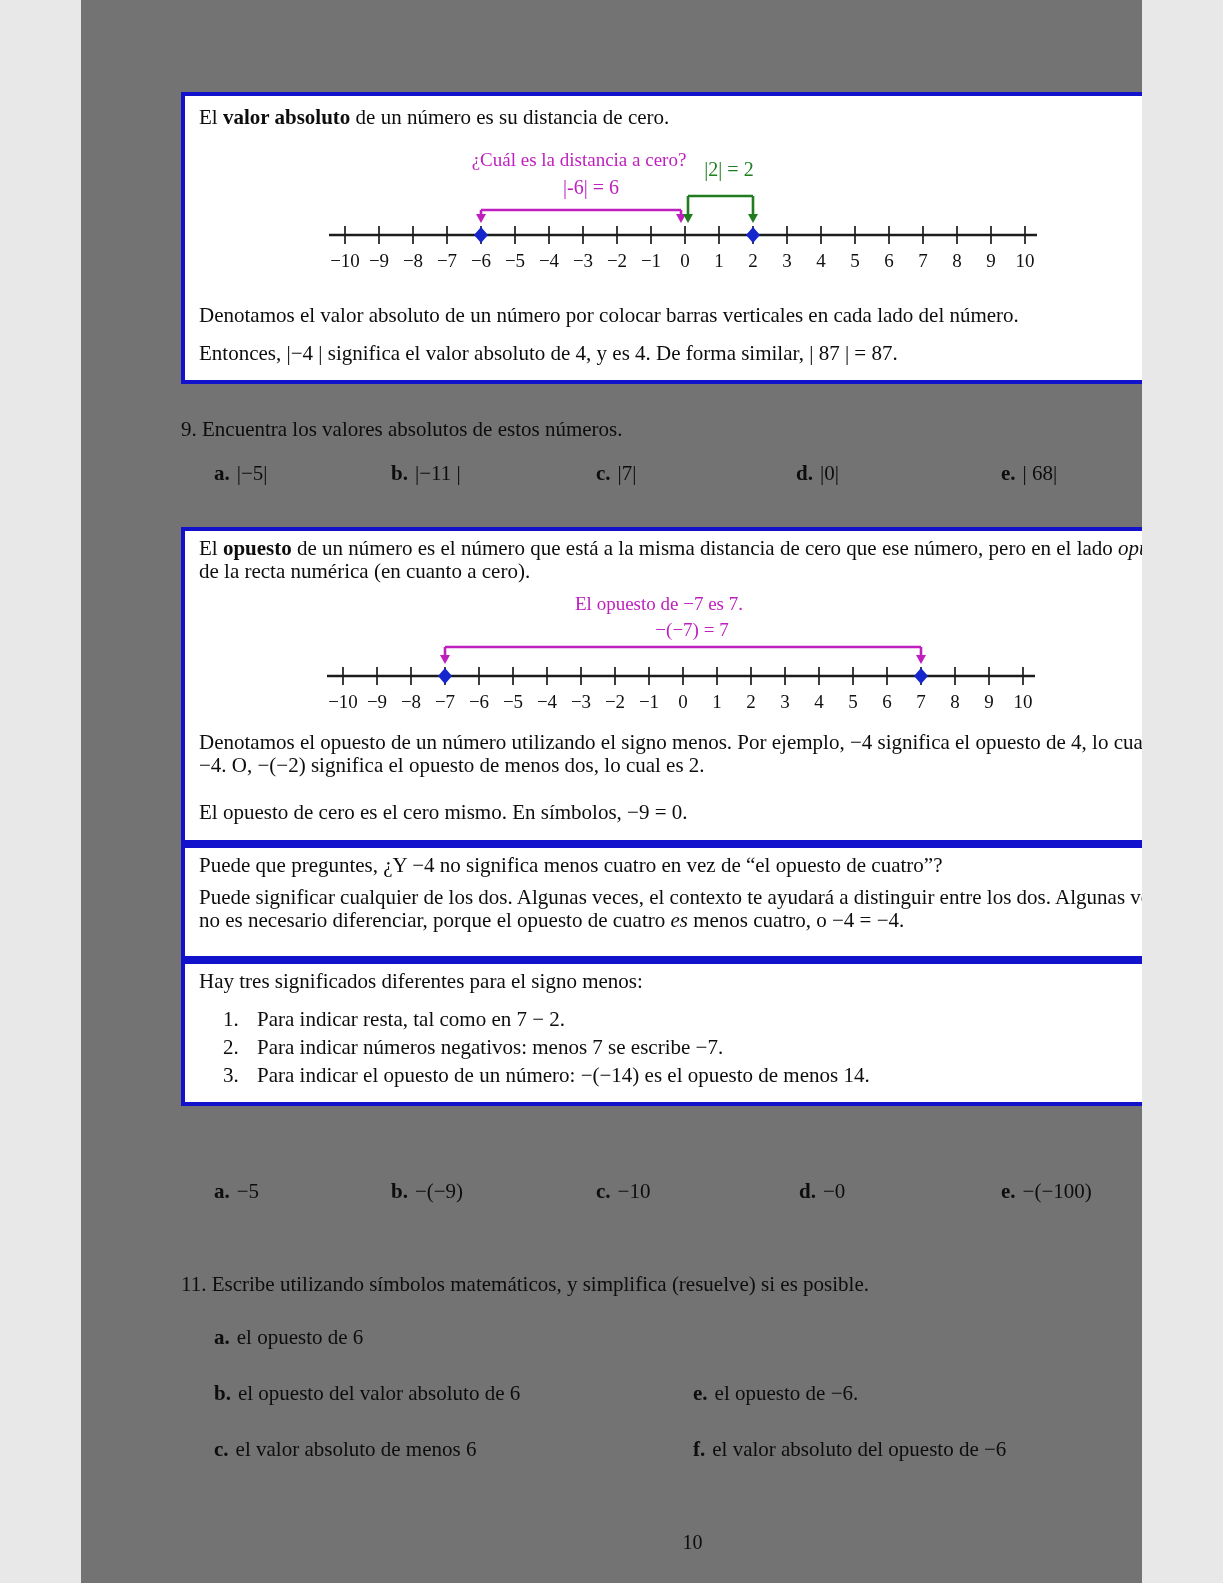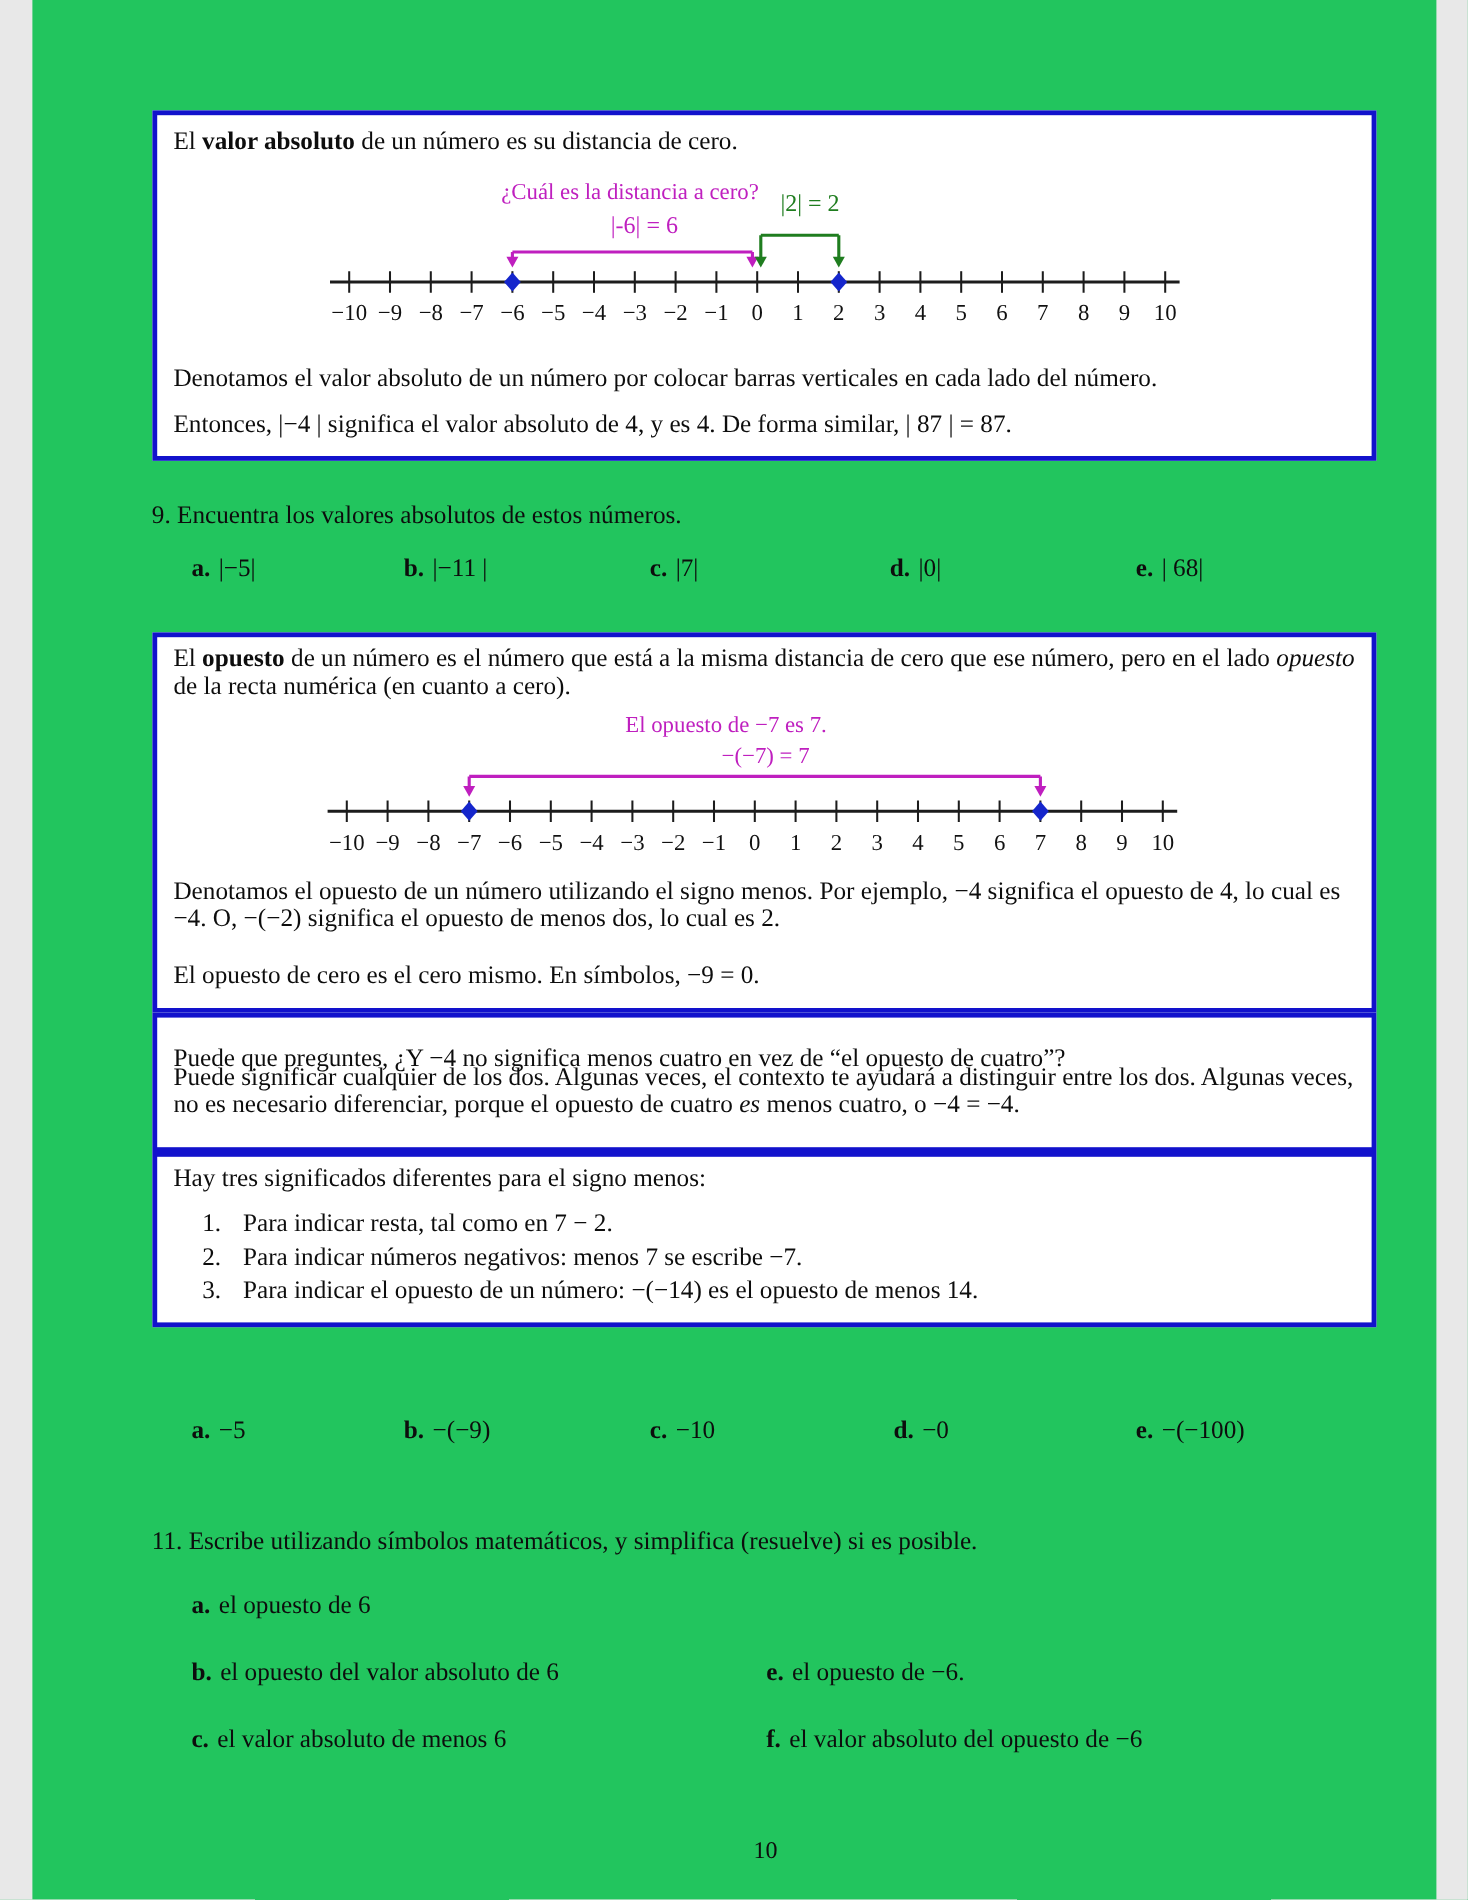--- a/index.html
+++ b/index.html
@@ -1,20 +1,20 @@
 <!DOCTYPE html>
 <html><head>
 <meta charset="utf-8">
 <style>
   html,body{margin:0;padding:0;background:#e8e8e8;}
   .page{
     position:relative;
-    width:1170px;height:1583px;
+    width:1061px;height:1583px;
     margin:0 auto;
-    background:#22c55e;
+    background:#737373;
     font-family:"Liberation Serif","DejaVu Serif",serif;
     color:#0d0d0d;
     font-size:21px;
     line-height:30px;
     overflow:hidden;
   }
   .abs{position:absolute;}
   .bluebox{
     position:absolute;
     left:100px;width:1020px;
@@ -171,21 +171,21 @@
         <polygon points="130,76 137,84 130,92 123,84" fill="#1526cc"></polygon>
         <polygon points="606,76 613,84 606,92 599,84" fill="#1526cc"></polygon>
         <text x="344" y="18" text-anchor="middle" font-size="19" fill="#bf1fbf">El opuesto de −7 es 7.</text>
         <text x="377" y="44" text-anchor="middle" font-size="19" fill="#bf1fbf">−(−7) = 7</text>
       </svg>
     <div class="boxpara tight" style="top:200px;">Denotamos el opuesto de un número utilizando el signo menos. Por ejemplo, −4 significa el opuesto de 4, lo cual es −4. O, −(−2) significa el opuesto de menos dos, lo cual es 2.</div>
     <div class="boxpara" style="top:266px;">El opuesto de cero es el cero mismo. En símbolos, −9 = 0.</div>
   </div>
 
   <div class="bluebox" style="top:844px;height:116px;">
-    <div class="boxpara" style="top:18px;">Puede que preguntes, ¿Y −4 no significa menos cuatro en vez de “el opuesto de cuatro”?</div>
+    <div class="boxpara" style="top:2px;">Puede que preguntes, ¿Y −4 no significa menos cuatro en vez de “el opuesto de cuatro”?</div>
     <div class="boxpara tight" style="top:38px;"><span>Puede significar cualquier de los dos. Algunas veces, el contexto te ayudará a distinguir entre los dos. Algunas veces, no es necesario diferenciar, porque el opuesto de cuatro </span><i>es</i><span> menos cuatro, o −4 = −4.</span></div>
   </div>
 
   <div class="bluebox" style="top:960px;height:146px;">
     <div class="boxpara" style="top:2px;">Hay tres significados diferentes para el signo menos:</div>
     <div class="mlist" style="top:0;">
       <div class="li" style="top:40px;"><span class="num">1.</span><span>Para indicar resta, tal como en 7 − 2.</span></div>
       <div class="li" style="top:68px;"><span class="num">2.</span><span>Para indicar números negativos: menos 7 se escribe −7.</span></div>
       <div class="li" style="top:96px;"><span class="num">3.</span><span>Para indicar el opuesto de un número: −(−14) es el opuesto de menos 14.</span></div>
     </div>

